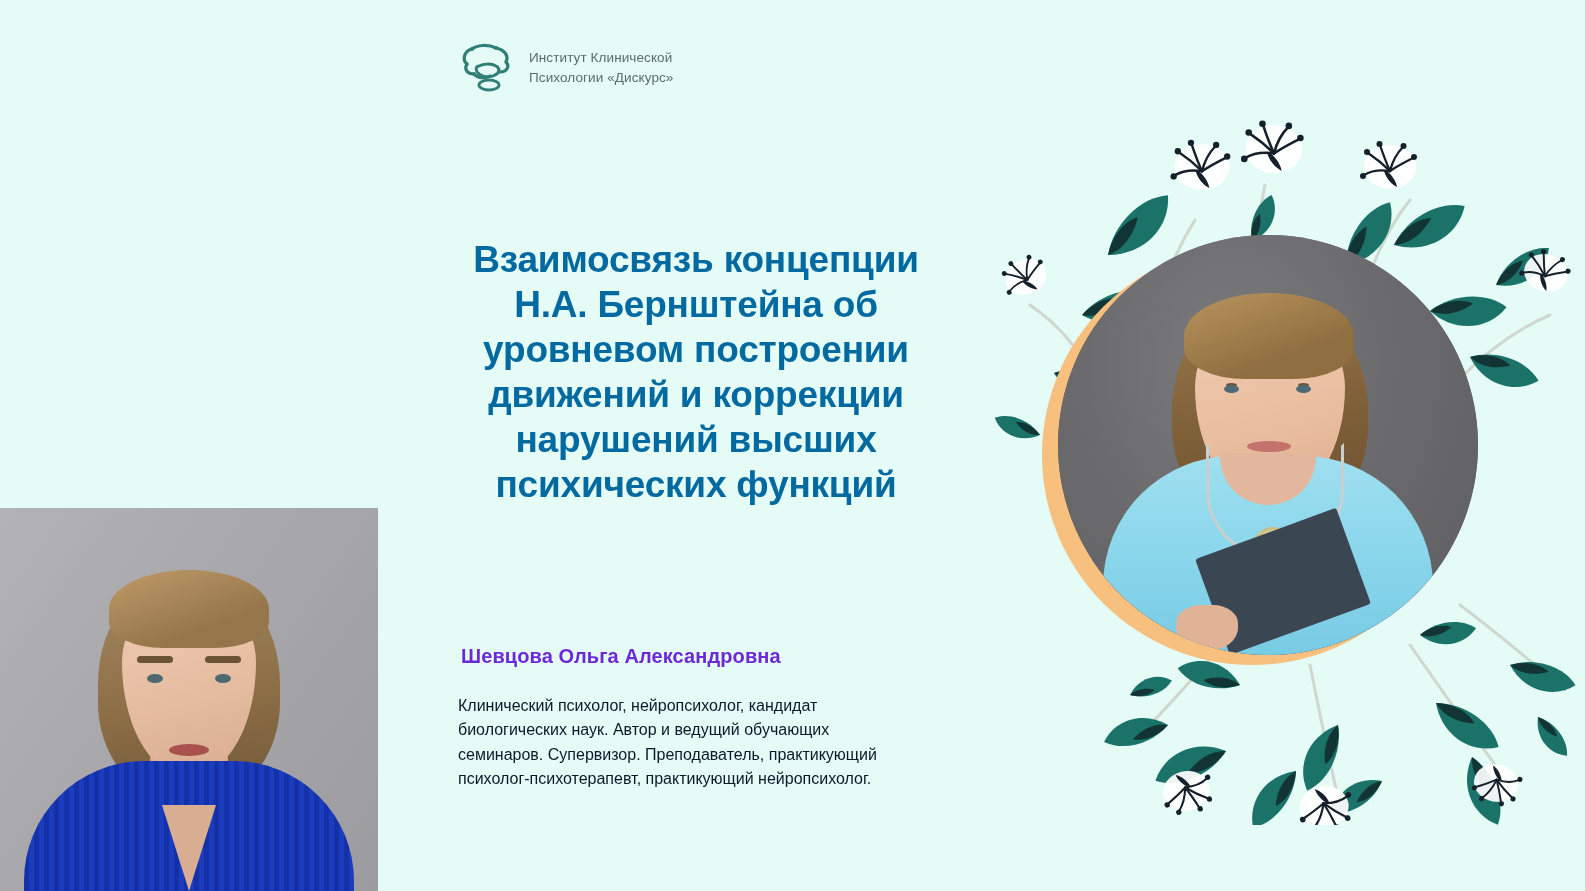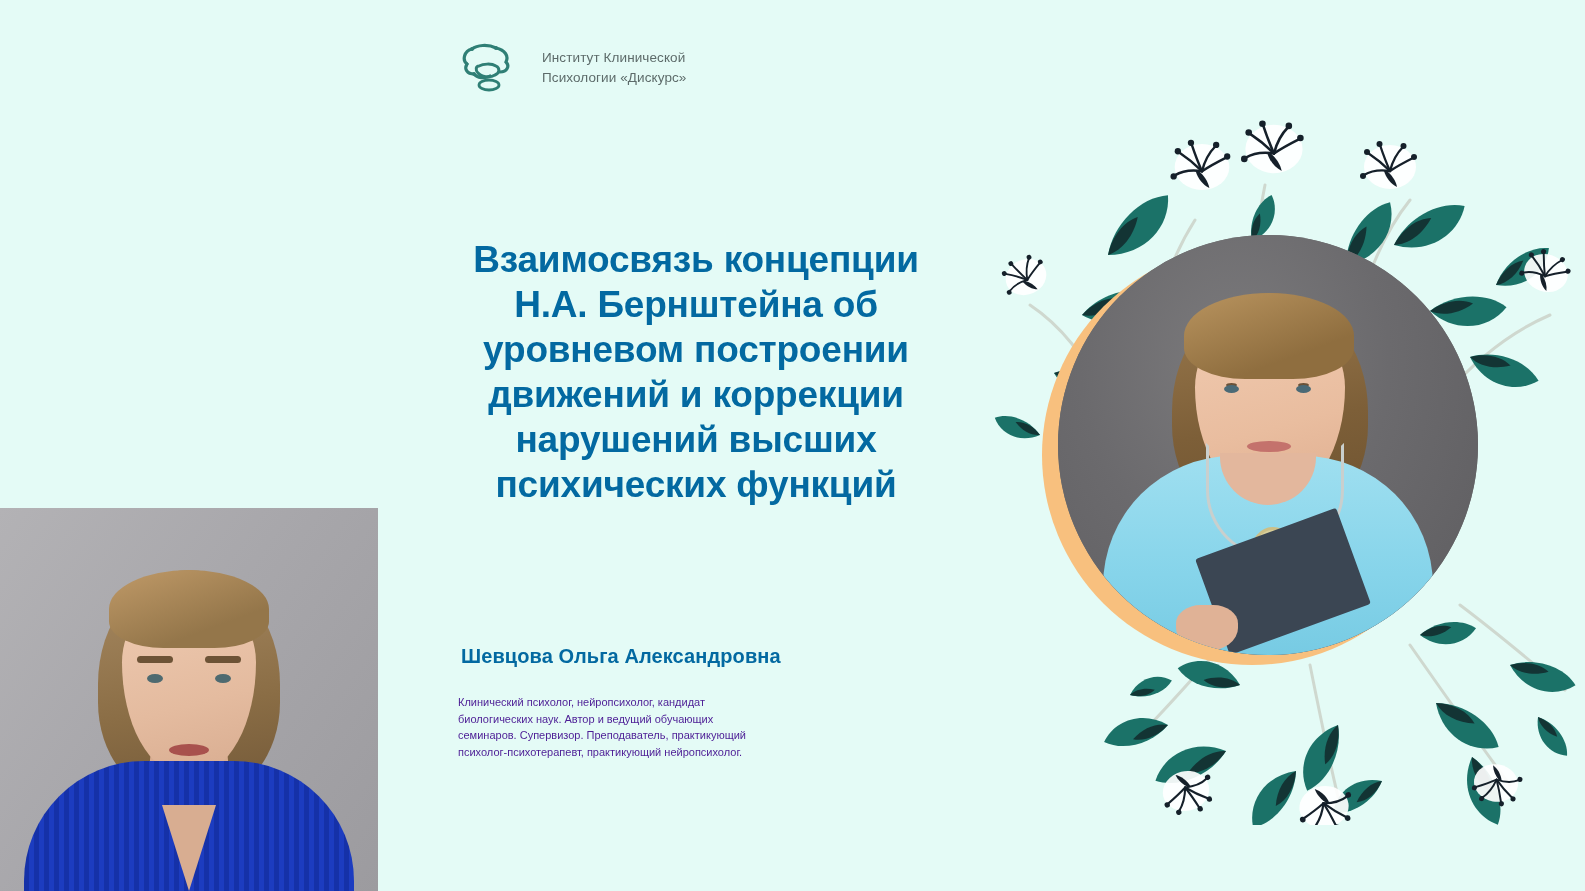--- a/index.html
+++ b/index.html
@@ -16,21 +16,21 @@
     font-family: "Liberation Sans", "DejaVu Sans", sans-serif;
   }
 
   
   #logo-block {
     position: absolute;
     left: 455px;
     top: 42px;
     display: flex;
     align-items: center;
-    gap: 25px;
+    gap: 12px;
   }
   #logo-mark {
     width: 62px;
     height: 52px;
     flex: 0 0 auto;
   }
   #logo-text {
     font-size: 13.5px;
     line-height: 1.45;
     color: #5d6b6a;
@@ -54,31 +54,31 @@
   }
 
   
   #speaker-name {
     position: absolute;
     left: 461px;
     top: 645px;
     width: 560px;
     font-size: 20px;
     font-weight: bold;
-    color: #0369a1;
+    color: #6d28d9;
     letter-spacing: .1px;
   }
   #speaker-bio {
     position: absolute;
     left: 458px;
     top: 694px;
     width: 545px;
-    font-size: 11px;
+    font-size: 16px;
     line-height: 1.52;
-    color: #4c1d95;
+    color: #0f172a;
     white-space: pre-line;
   }
 
   
   #portrait-area {
     position: absolute;
     left: 990px;
     top: 105px;
     width: 595px;
     height: 720px;

